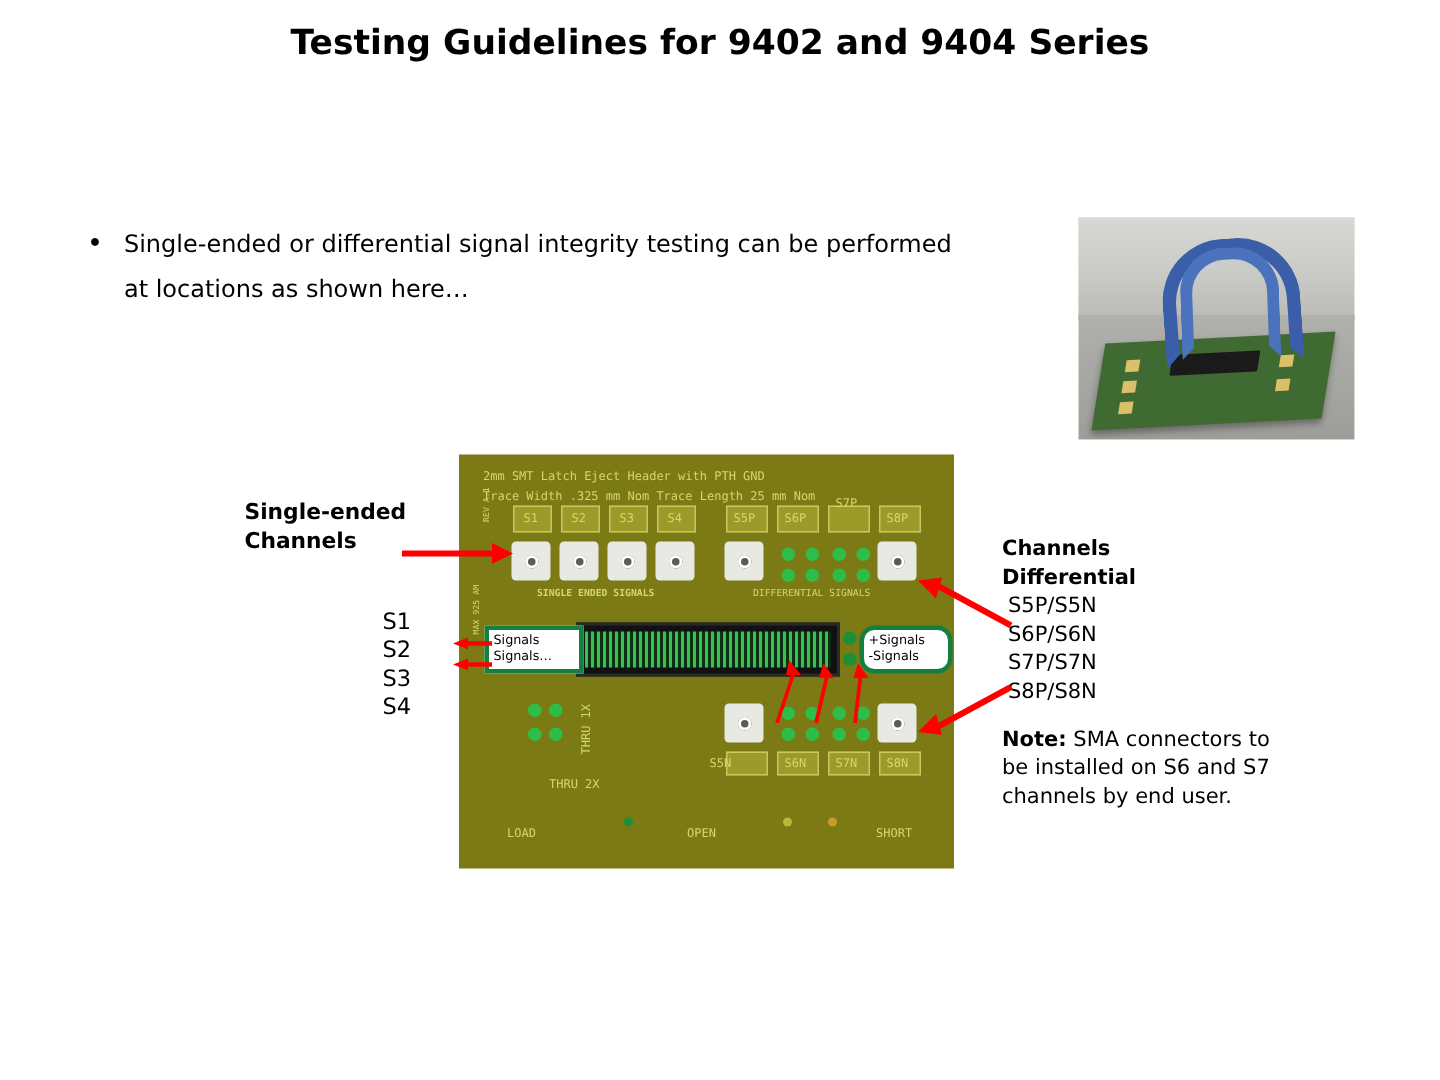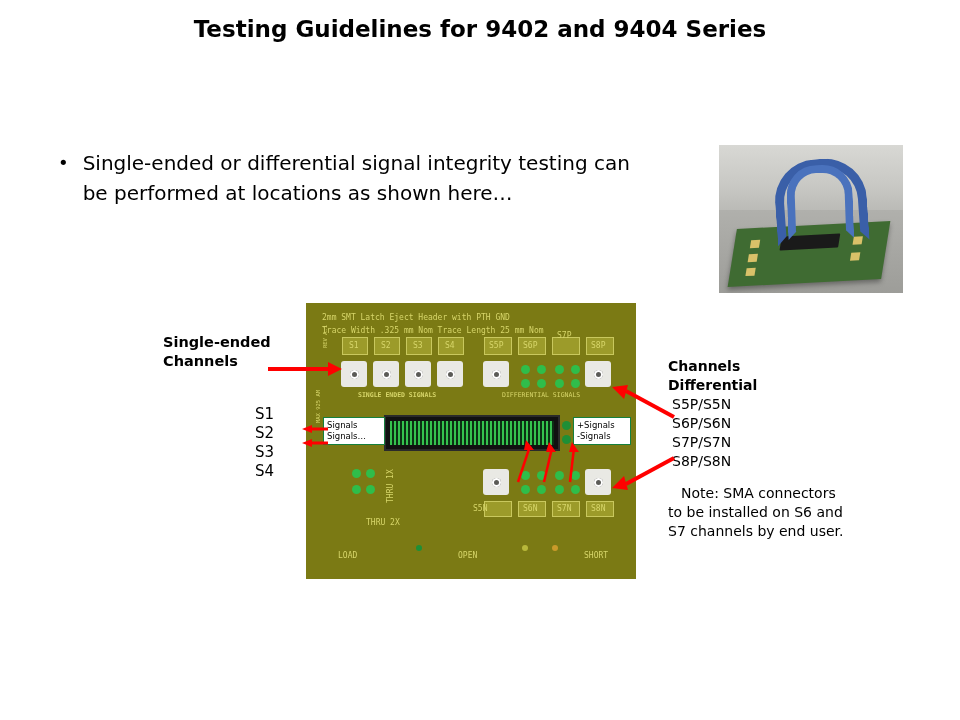--- a/index.html
+++ b/index.html
@@ -44,21 +44,21 @@
     display: flex;
     align-items: flex-start;
   }
   .bullet-dot {
     font-size: 18px;
     line-height: 30px;
     margin-right: 14px;
     color: #000;
   }
   .bullet-text {
-    font-size: 20px;
+    font-size: 16px;
     line-height: 30px;
     color: #000;
   }
 
   
   .photo {
     position: absolute;
     left: 719px;
     top: 145px;
     width: 184px;
@@ -185,21 +185,21 @@
     position: absolute;
     left: 4px; top: 4px;
     width: 164px; height: 24px;
     background: repeating-linear-gradient(90deg,#35c24e 0 2px,#0c2f14 2px 4px);
   }
 
   
   .callout-box {
     position: absolute;
     background: #ffffff;
-    border: 1px solid #15803d;
+    border: 3px solid #15803d;
     font-size: 8.5px;
     line-height: 11px;
     padding: 2px 3px;
     color: #000;
     font-family: "DejaVu Sans", sans-serif;
   }
 
   
   .left-label {
     position: absolute;
@@ -230,21 +230,21 @@
   .right-label .hdr { font-weight: bold; }
   .right-label .chan { padding-left: 4px; }
   .right-note {
     position: absolute;
     left: 668px;
     top: 484px;
     width: 184px;
     font-size: 14px;
     line-height: 19px;
   }
-  .right-note b { font-weight: normal; margin-left: 13px; }
+  .right-note b { font-weight: bold; }
 
   
   .arrow { position: absolute; }
   .arrow svg { display: block; overflow: visible; }
 </style>
 </head>
 <body>
 
 <div class="slide">
 
@@ -368,21 +368,21 @@
     <div class="via dark" style="left:110px; top:242px; width:6px; height:6px;"></div>
     <div class="via dark" style="left:216px; top:242px; width:6px; height:6px; background:#b8b83a;"></div>
     <div class="via dark" style="left:246px; top:242px; width:6px; height:6px; background:#c99a2a;"></div>
   </div>
 
   <div class="callout-box" style="left:323px; top:417px; width:54px;">
     <div>Signals</div>
     <div>Signals…</div>
   </div>
 
-  <div class="callout-box" style="left:573px; top:417px; width:50px;">
+  <div class="callout-box" style="left:573px; top:417px; width:50px;border-radius:10px;">
     <div>+Signals</div>
     <div>-Signals</div>
   </div>
 
   <div class="left-label">Single-ended Channels</div>
   <div class="left-list">
     <div>S1</div>
     <div>S2</div>
     <div>S3</div>
     <div>S4</div>

